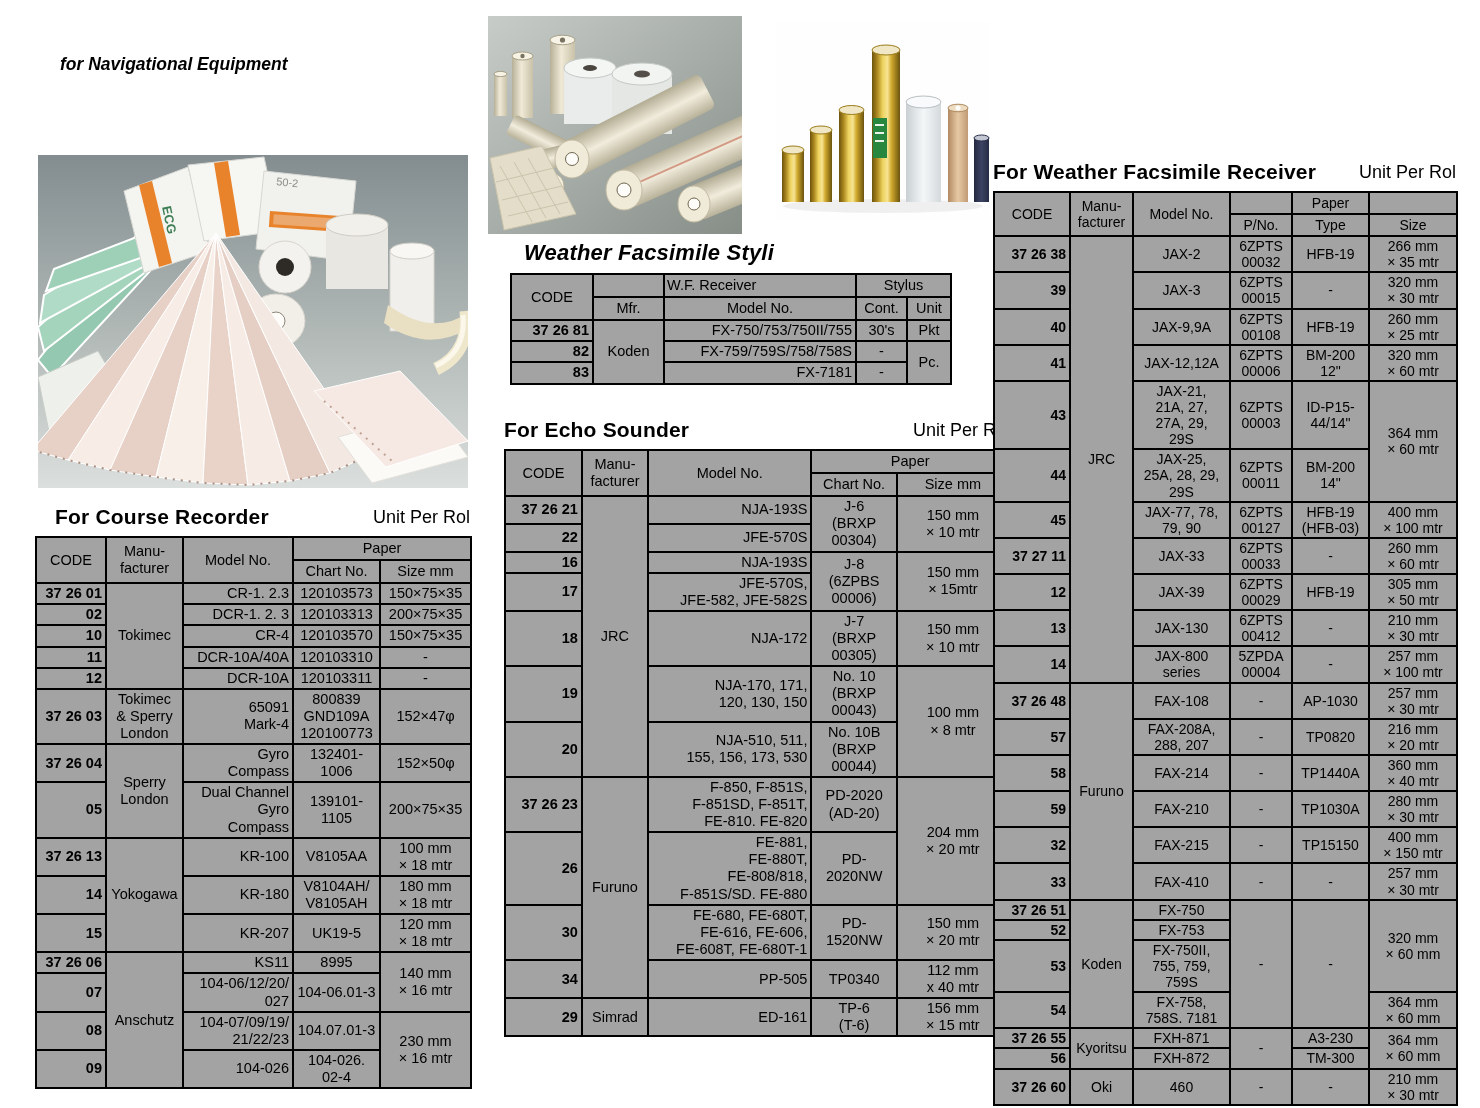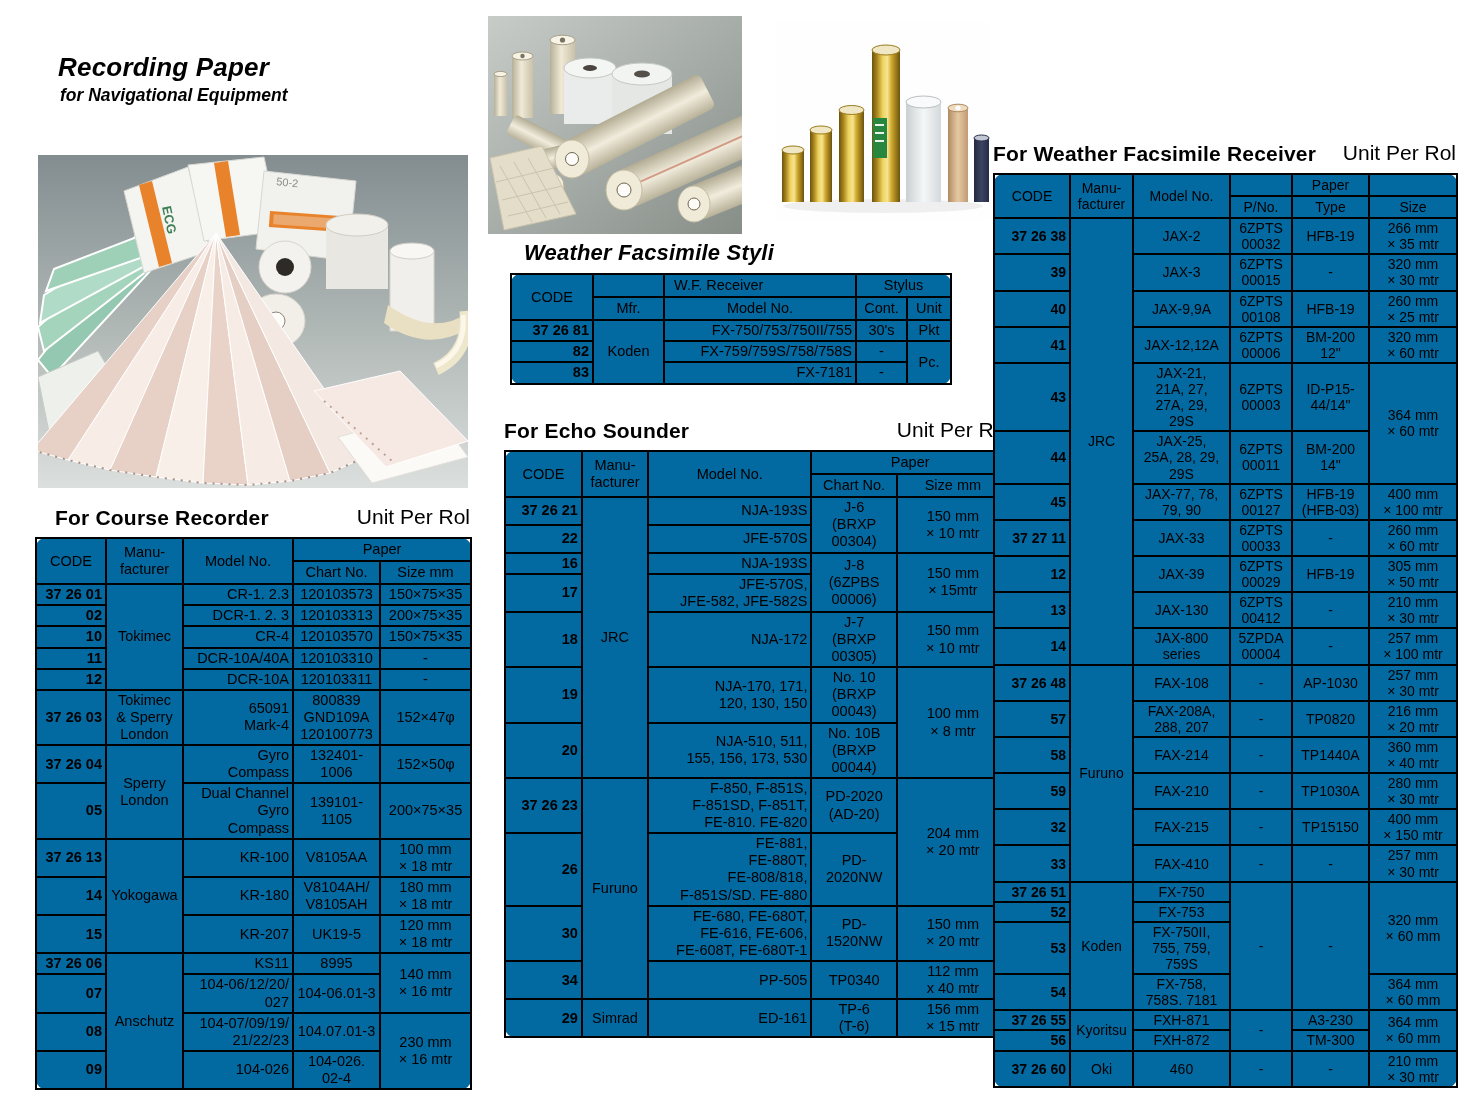--- a/index.html
+++ b/index.html
@@ -6,44 +6,43 @@
   body{width:1480px;height:1108px;position:relative;font-family:"Liberation Sans",sans-serif;color:#000;overflow:hidden;}
   figure{margin:0;padding:0;}
   .abs{position:absolute;}
 
   
   .main-title h1{margin:0;font-size:26px;font-style:italic;font-weight:bold;letter-spacing:0.2px;}
   .main-title h2{margin:2px 0 0 2px;font-size:17.5px;font-style:italic;font-weight:bold;}
   .sec-head{display:flex;justify-content:space-between;align-items:flex-end;margin-bottom:7px;}
   .sec-title{margin:0;font-size:21px;font-weight:bold;letter-spacing:0.2px;}
   .sec-title.italic{font-style:italic;font-size:22px;}
-  .unit-note{font-size:21px;padding-bottom:1px;}
+  .unit-note{font-size:18px;padding-bottom:1px;}
 
   
-  table{border-collapse:collapse;table-layout:fixed;width:100%;background:#0369a1;border-radius:13px;}
+  table{border-collapse:collapse;table-layout:fixed;width:100%;background:#a3a3a3;}
   th,td{border:2px solid #000;vertical-align:middle;text-align:center;white-space:pre-line;padding:1px 3px;overflow:hidden;}
   th{font-weight:normal;padding:2px 2px;}
   .course-table,.echo-table,.styli-table{font-size:14.5px;line-height:1.18;}
   .fax-table{font-size:14px;line-height:1.15;}
   td.col-code{font-weight:bold;text-align:right;}
   .course-table td.col-model,.echo-table td.col-model{text-align:right;}
   .styli-table td.col-model{text-align:right;padding-left:9px;}
-  th.wf-left{text-align:left;padding-left:9px;}
+  th.wf-left{text-align:left;padding-left:2px;}
   .sec-course .sec-title{margin-left:20px;}
   .sec-styli .sec-title{margin-left:14px;}
   .sec-fax .sec-head{min-height:46px;}
 
   
   .photo svg{display:block;}
 </style>
 </head>
 <body>
 
 <header class="abs main-title" style="left:58px;top:52px;">
-  <h1>Recording Paper</h1>
   <h2>for Navigational Equipment</h2>
 </header>
 
 <figure class="abs photo" style="left:38px;top:155px;">
 <svg width="430" height="333" viewBox="0 0 430 333">
   <defs>
     <linearGradient id="p1bg" x1="0" y1="0" x2="0" y2="1">
       <stop offset="0" stop-color="#838d90"></stop>
           <stop offset="0.5" stop-color="#aeb6b4"></stop>
           <stop offset="1" stop-color="#dbdfdd"></stop>
@@ -424,21 +423,21 @@
           <td class="col-model">ED-161</td>
           <td class="col-chart">TP-6
 (T-6)</td>
           <td class="col-size">156 mm
 × 15 mtr</td>
         </tr>
       </tbody>
   </table>
 </section>
 
-<section class="abs sec-fax" style="left:993px;top:120px;width:463px;">
+<section class="abs sec-fax" style="left:993px;top:138px;width:463px;">
   <div class="sec-head">
     <h3 class="sec-title">For Weather Facsimile Receiver</h3>
     <span class="unit-note">Unit Per Rol</span>
   </div>
   <table class="fax-table">
     <colgroup>
         <col style="width:76px">
         <col style="width:63px">
         <col style="width:97px">
         <col style="width:62px">

